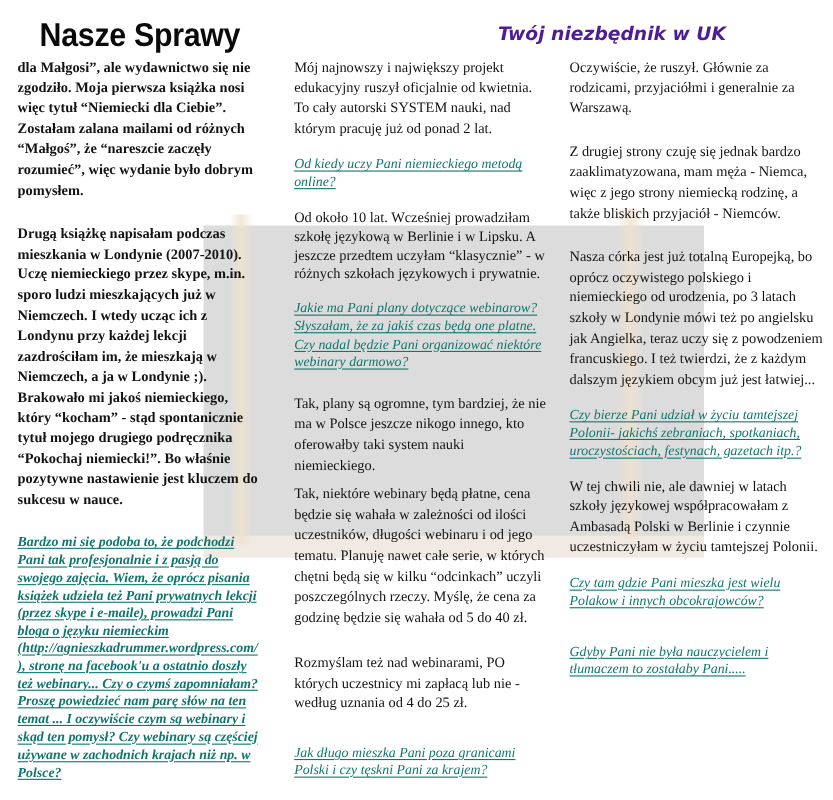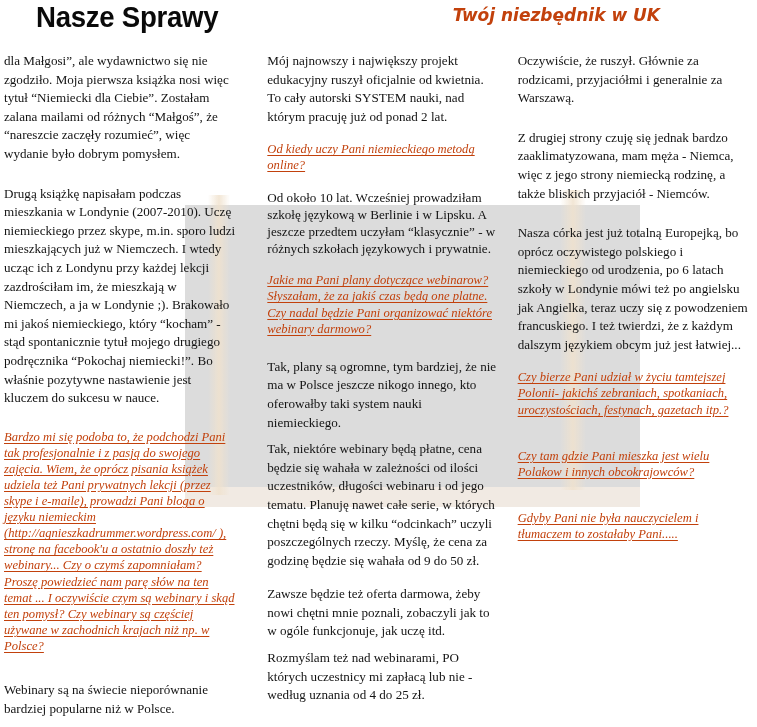--- a/index.html
+++ b/index.html
@@ -74,21 +74,21 @@
     left: 560px;
     top: 190px;
     width: 26px;
     height: 300px;
   }
 
   
   .masthead {
     position: absolute;
     left: 0;
-    top: 0;
+    top: 16px;
     width: 692px;
     height: 52px;
     z-index: 5;
   }
   .masthead-title {
     position: absolute;
     left: 36px;
     top: 0px;
     font-family: "Liberation Sans Narrow", "Liberation Sans", sans-serif;
     font-weight: bold;
@@ -100,62 +100,62 @@
     white-space: nowrap;
   }
   .masthead-tagline {
     position: absolute;
     right: 32px;
     top: 5px;
     font-family: "DejaVu Sans", "Liberation Sans", sans-serif;
     font-weight: bold;
     font-style: italic;
     font-size: 17px;
-    color: #c2410c;
+    color: #4c1d95;
     white-space: nowrap;
   }
 
   
   .columns {
     position: absolute;
     left: 0;
     top: 52px;
     width: 757px;
     height: 675px;
     z-index: 4;
     display: flex;
     gap: 0px;
   }
   .col {
     width: 252px;
     padding: 0 8px 0 8px;
     box-sizing: border-box;
     overflow: hidden;
   }
-  .col-1 { padding-left: 4px; padding-right: 12px; }
+  .col-1 { padding-left: 16px; padding-right: 12px; font-weight: bold; }
   .col-2 { padding-left: 7px; padding-right: 11px; margin-left: 12px; }
   .col-3 { padding-left: 9px; padding-right: 8px; }
 
   
   p.para {
     margin: 0 0 0 0;
     font-size: 13.1px;
     line-height: 18.6px;
     text-align: left;
     color: #131313;
   }
   p.para.tight { line-height: 17.2px; }
   p.q {
     margin: 0;
     font-size: 12.6px;
     line-height: 16.1px;
     font-style: italic;
     text-decoration: underline;
     text-underline-offset: 1.5px;
-    color: #c2410c;
+    color: #0f766e;
   }
   .gap-s { height: 8px; }
   .gap-m { height: 15px; }
   .gap-l { height: 21px; }
   .gap-xl { height: 27px; }
 
   
   .clip-top { margin-top: -3px; }
 </style>
 </head>
@@ -222,39 +222,39 @@
       <p class="para clip-top">Mój najnowszy i największy projekt edukacyjny ruszył oficjalnie od kwietnia. To cały autorski SYSTEM nauki, nad którym pracuję już od ponad 2 lat.</p>
       <div class="gap-m"></div>
       <p class="q">Od kiedy uczy Pani niemieckiego metodą online?</p>
       <div class="gap-m"></div>
       <p class="para tight">Od około 10 lat. Wcześniej prowadziłam szkołę językową w Berlinie i w Lipsku. A jeszcze przedtem uczyłam “klasycznie” - w różnych szkołach językowych i prywatnie.</p>
       <div class="gap-m"></div>
       <p class="q">Jakie ma Pani plany dotyczące webinarow? Słyszałam, że za jakiś czas będą one platne. Czy nadal będzie Pani organizować niektóre webinary darmowo?</p>
       <div class="gap-l"></div>
       <p class="para">Tak, plany są ogromne, tym bardziej, że nie ma w Polsce jeszcze nikogo innego, kto oferowałby taki system nauki niemieckiego.</p>
       <div class="gap-s"></div>
-      <p class="para">Tak, niektóre webinary będą płatne, cena będzie się wahała w zależności od ilości uczestników, długości webinaru i od jego tematu. Planuję nawet całe serie, w których chętni będą się w kilku “odcinkach” uczyli poszczególnych rzeczy. Myślę, że cena za godzinę będzie się wahała od 9 do 50 zł.</p>
-      <div class="gap-m"></div>
-      <p class="para">Zawsze będzie też oferta darmowa, żeby nowi chętni mnie poznali, zobaczyli jak to w ogóle funkcjonuje, jak uczę itd.</p>
+      <p class="para">Tak, niektóre webinary będą płatne, cena będzie się wahała w zależności od ilości uczestników, długości webinaru i od jego tematu. Planuję nawet całe serie, w których chętni będą się w kilku “odcinkach” uczyli poszczególnych rzeczy. Myślę, że cena za godzinę będzie się wahała od 5 do 40 zł.</p>
+      <div class="gap-m"></div>
       <div class="gap-s"></div>
       <p class="para">Rozmyślam też nad webinarami, PO których uczestnicy mi zapłacą lub nie - według uznania od 4 do 25 zł.</p>
       <div class="gap-xl"></div>
       <p class="q">Jak długo mieszka Pani poza granicami Polski i czy tęskni Pani za krajem?</p>
 
     </div>
 
     <div class="col col-3">
       <p class="para clip-top">Oczywiście, że ruszył. Głównie za rodzicami, przyjaciółmi i generalnie za Warszawą.</p>
       <div class="gap-l"></div>
       <p class="para">Z drugiej strony czuję się jednak bardzo zaaklimatyzowana, mam męża - Niemca, więc z jego strony niemiecką rodzinę, a także bliskich przyjaciół - Niemców.</p>
       <div class="gap-l"></div>
-      <p class="para">Nasza córka jest już totalną Europejką, bo oprócz oczywistego polskiego i niemieckiego od urodzenia, po 6 latach szkoły w Londynie mówi też po angielsku jak Angielka, teraz uczy się z powodzeniem francuskiego. I też twierdzi, że z każdym dalszym językiem obcym już jest łatwiej...</p>
+      <p class="para">Nasza córka jest już totalną Europejką, bo oprócz oczywistego polskiego i niemieckiego od urodzenia, po 3 latach szkoły w Londynie mówi też po angielsku jak Angielka, teraz uczy się z powodzeniem francuskiego. I też twierdzi, że z każdym dalszym językiem obcym już jest łatwiej...</p>
       <div class="gap-m"></div>
       <p class="q">Czy bierze Pani udział w życiu tamtejszej Polonii- jakichś zebraniach, spotkaniach, uroczystościach, festynach, gazetach itp.?</p>
       <div class="gap-m"></div>
+      <p class="para">W tej chwili nie, ale dawniej w latach szkoły językowej współpracowałam z Ambasadą Polski w Berlinie i czynnie uczestniczyłam w życiu tamtejszej Polonii.</p>
       <div class="gap-m"></div>
       <p class="q">Czy tam gdzie Pani mieszka jest wielu Polakow i innych obcokrajowców?</p>
       <div class="gap-m"></div>
       <div class="gap-m"></div>
       <p class="q">Gdyby Pani nie była nauczycielem i tłumaczem to zostałaby Pani.....</p>
       <div class="gap-m"></div>
 
     </div>
 
   </div>

